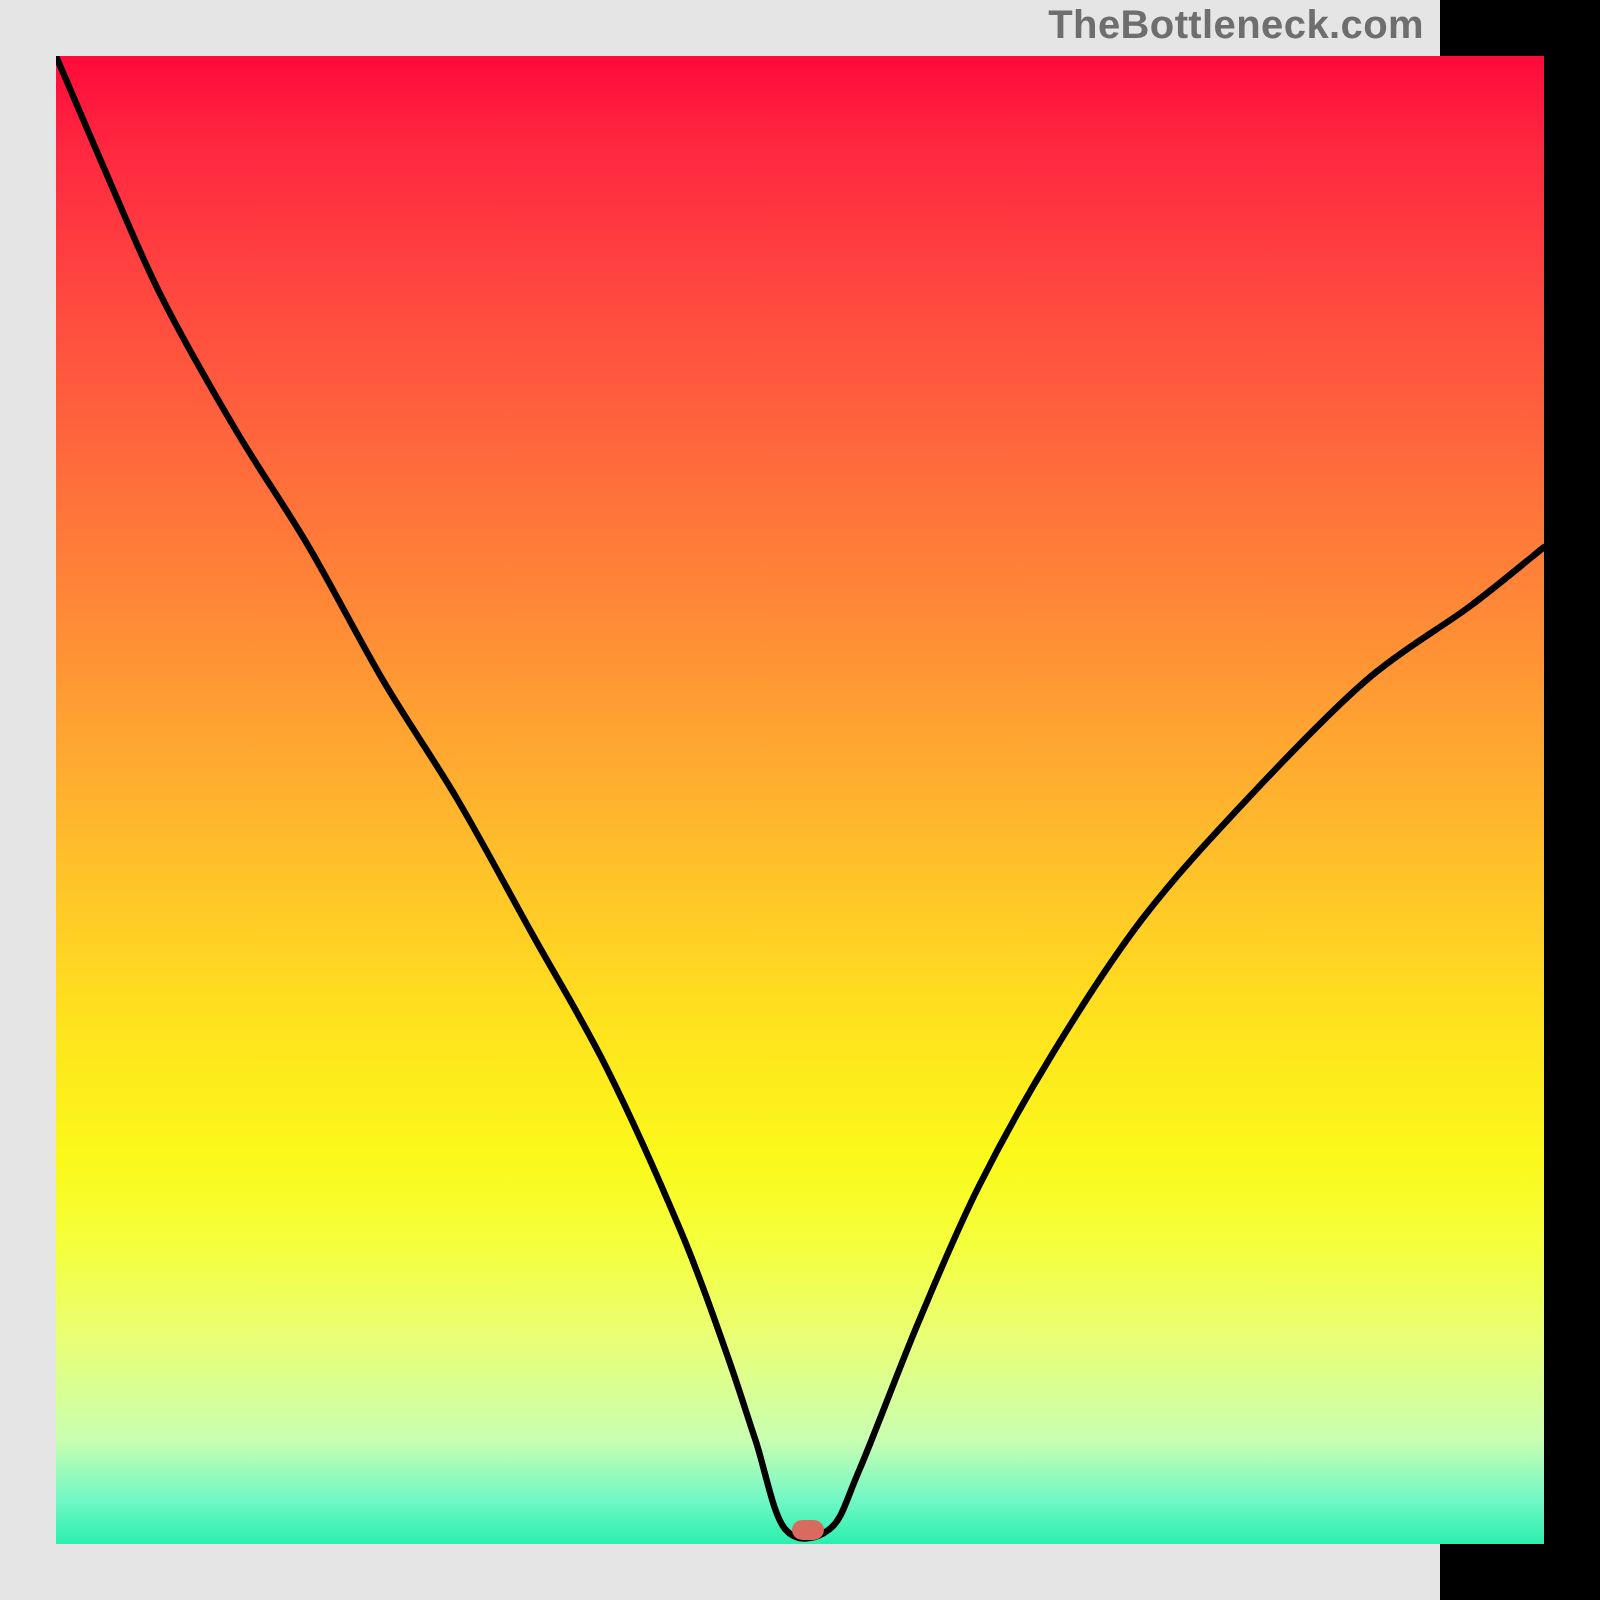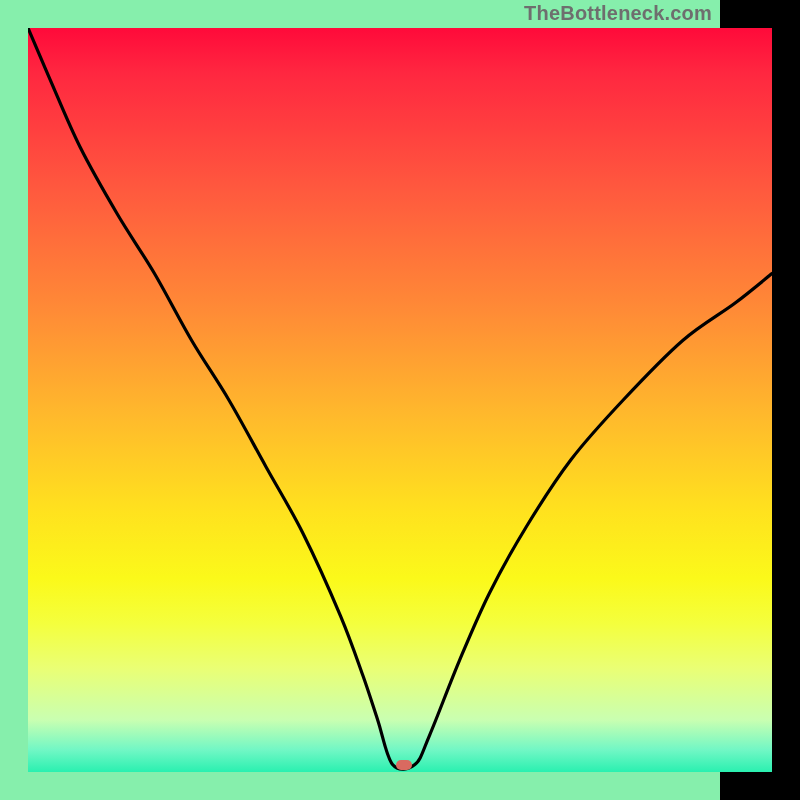--- a/index.html
+++ b/index.html
@@ -8,21 +8,21 @@
     width: 800px;
     height: 800px;
     background: #000;
     overflow: hidden;
     font-family: Arial, Helvetica, sans-serif;
   }
   .frame {
     position: relative;
     width: 720px;
     height: 800px;
-    background: #86efac;
+    background: #e5e5e5;
   }
   .watermark {
     position: absolute;
     top: 2px;
     right: 8px;
     color: #6e6e6e;
     font-size: 20px;
     font-weight: 600;
     letter-spacing: 0.2px;
     z-index: 30;

